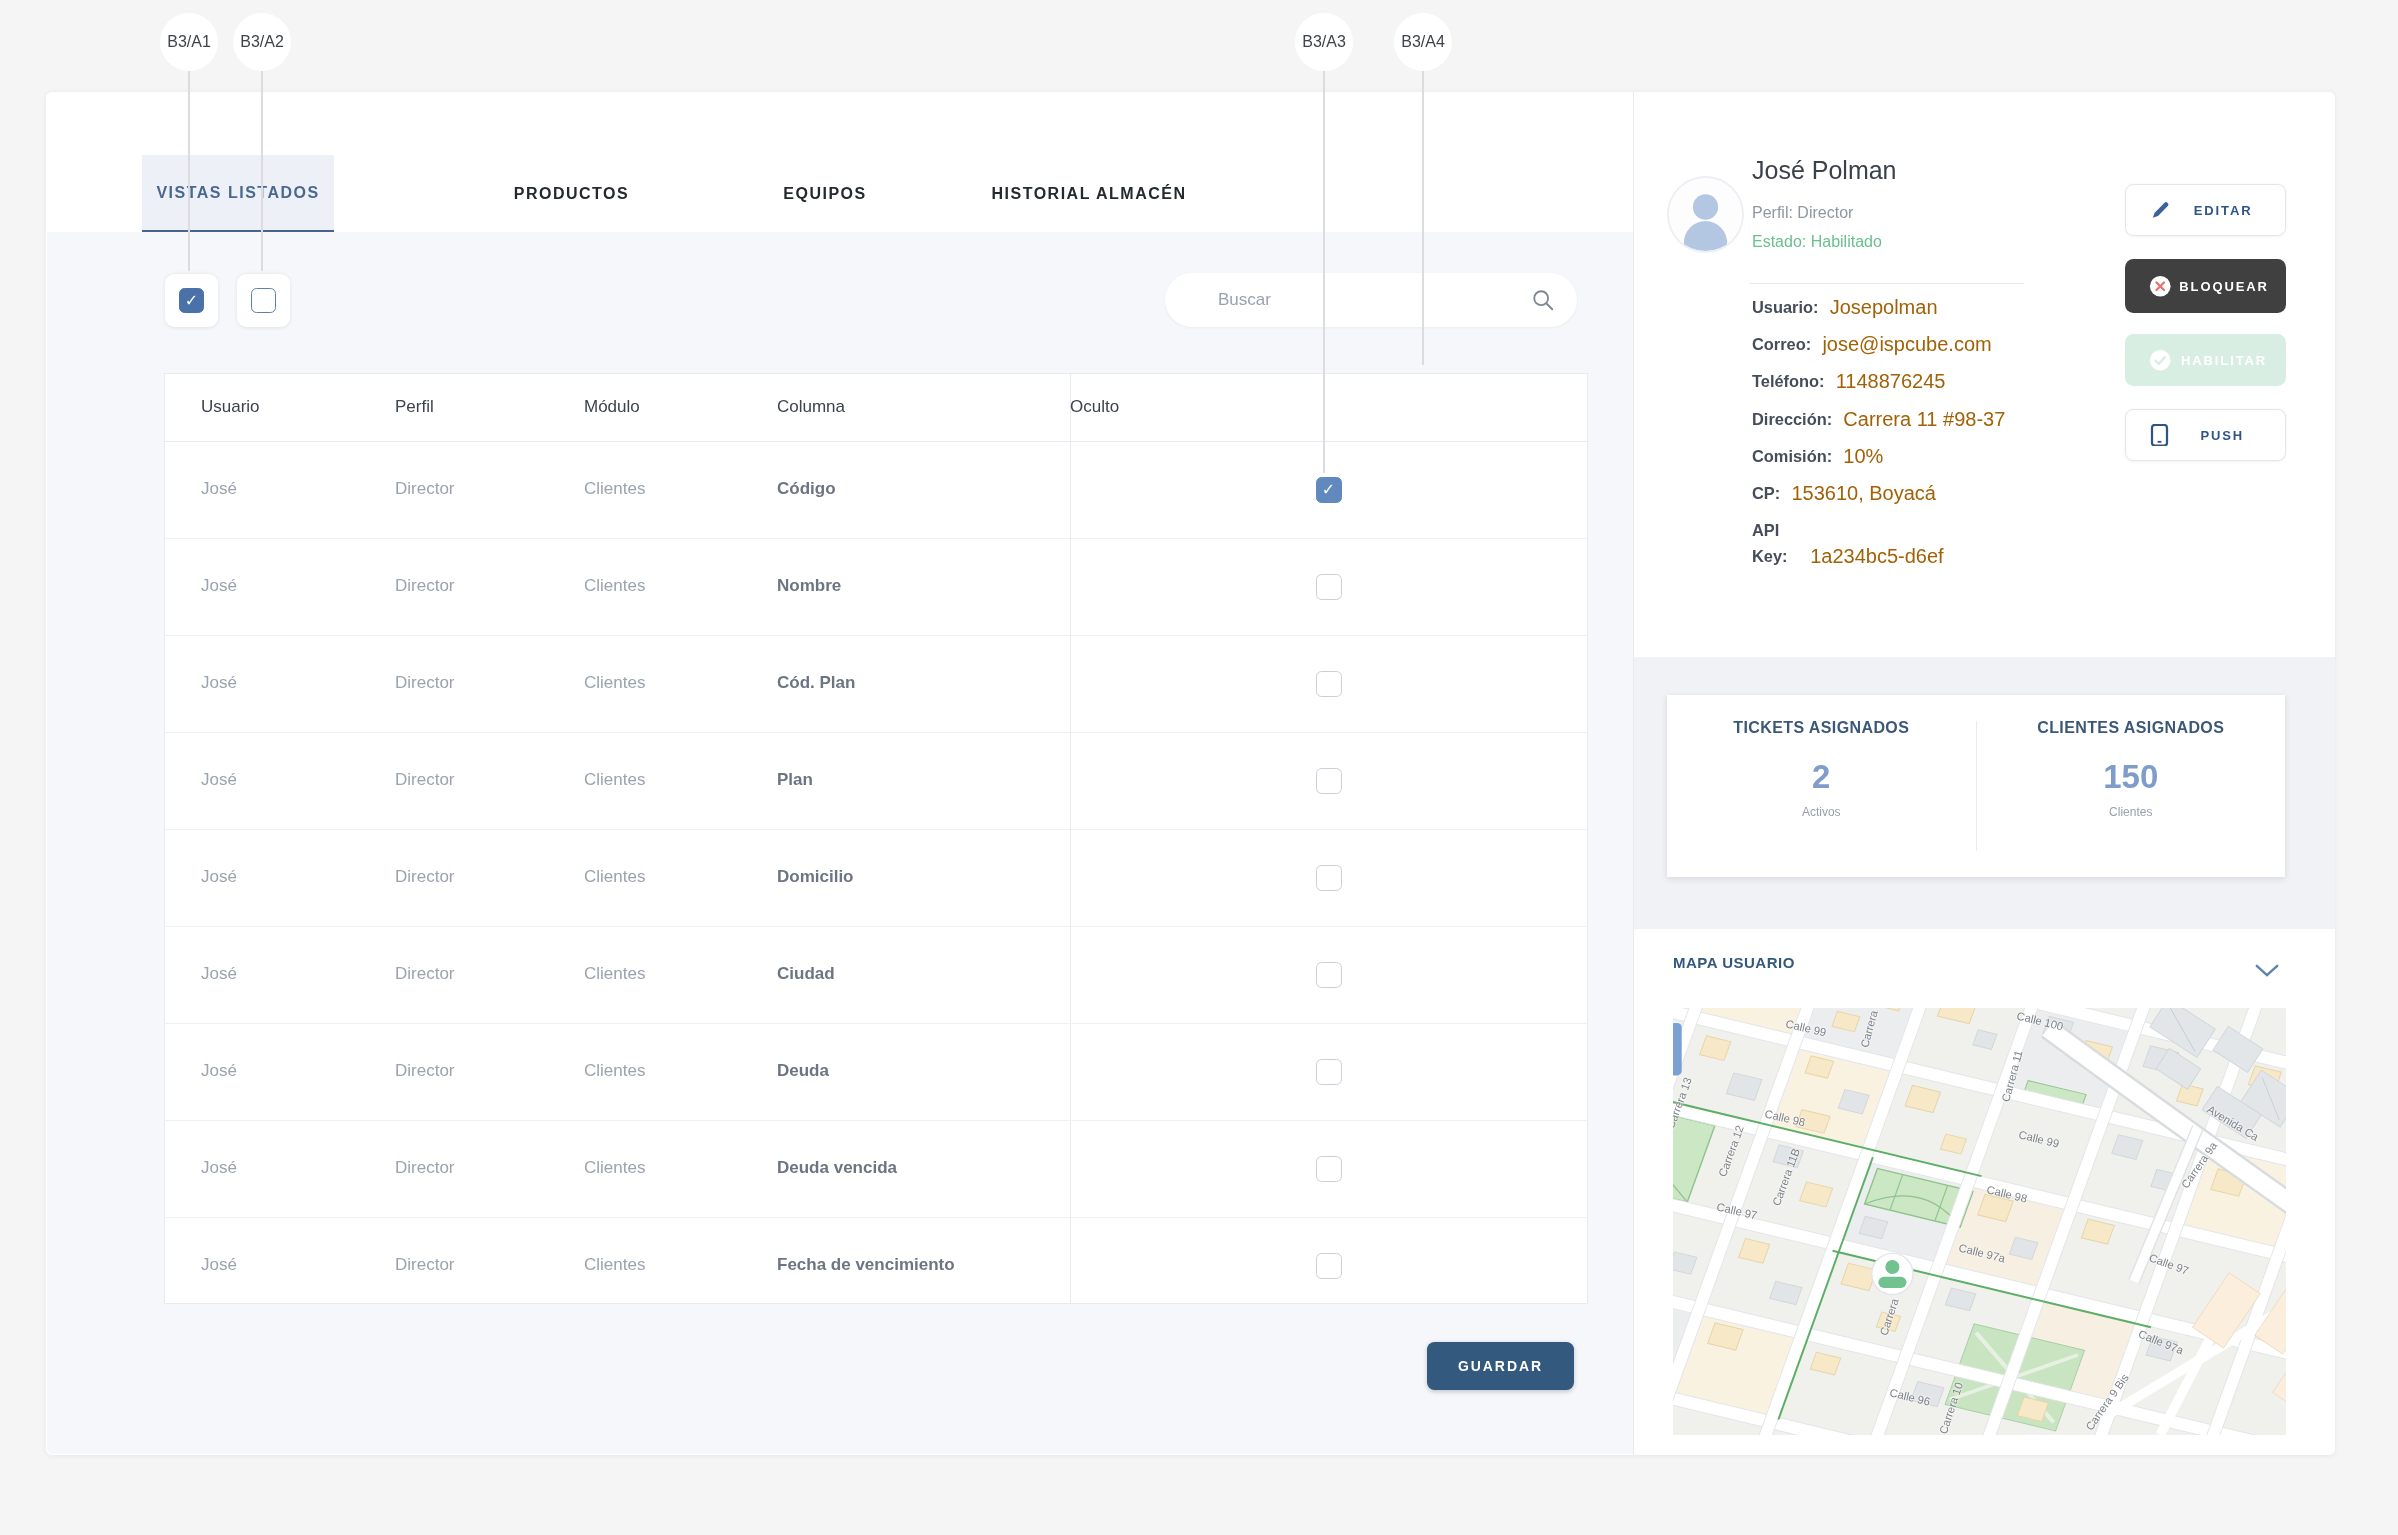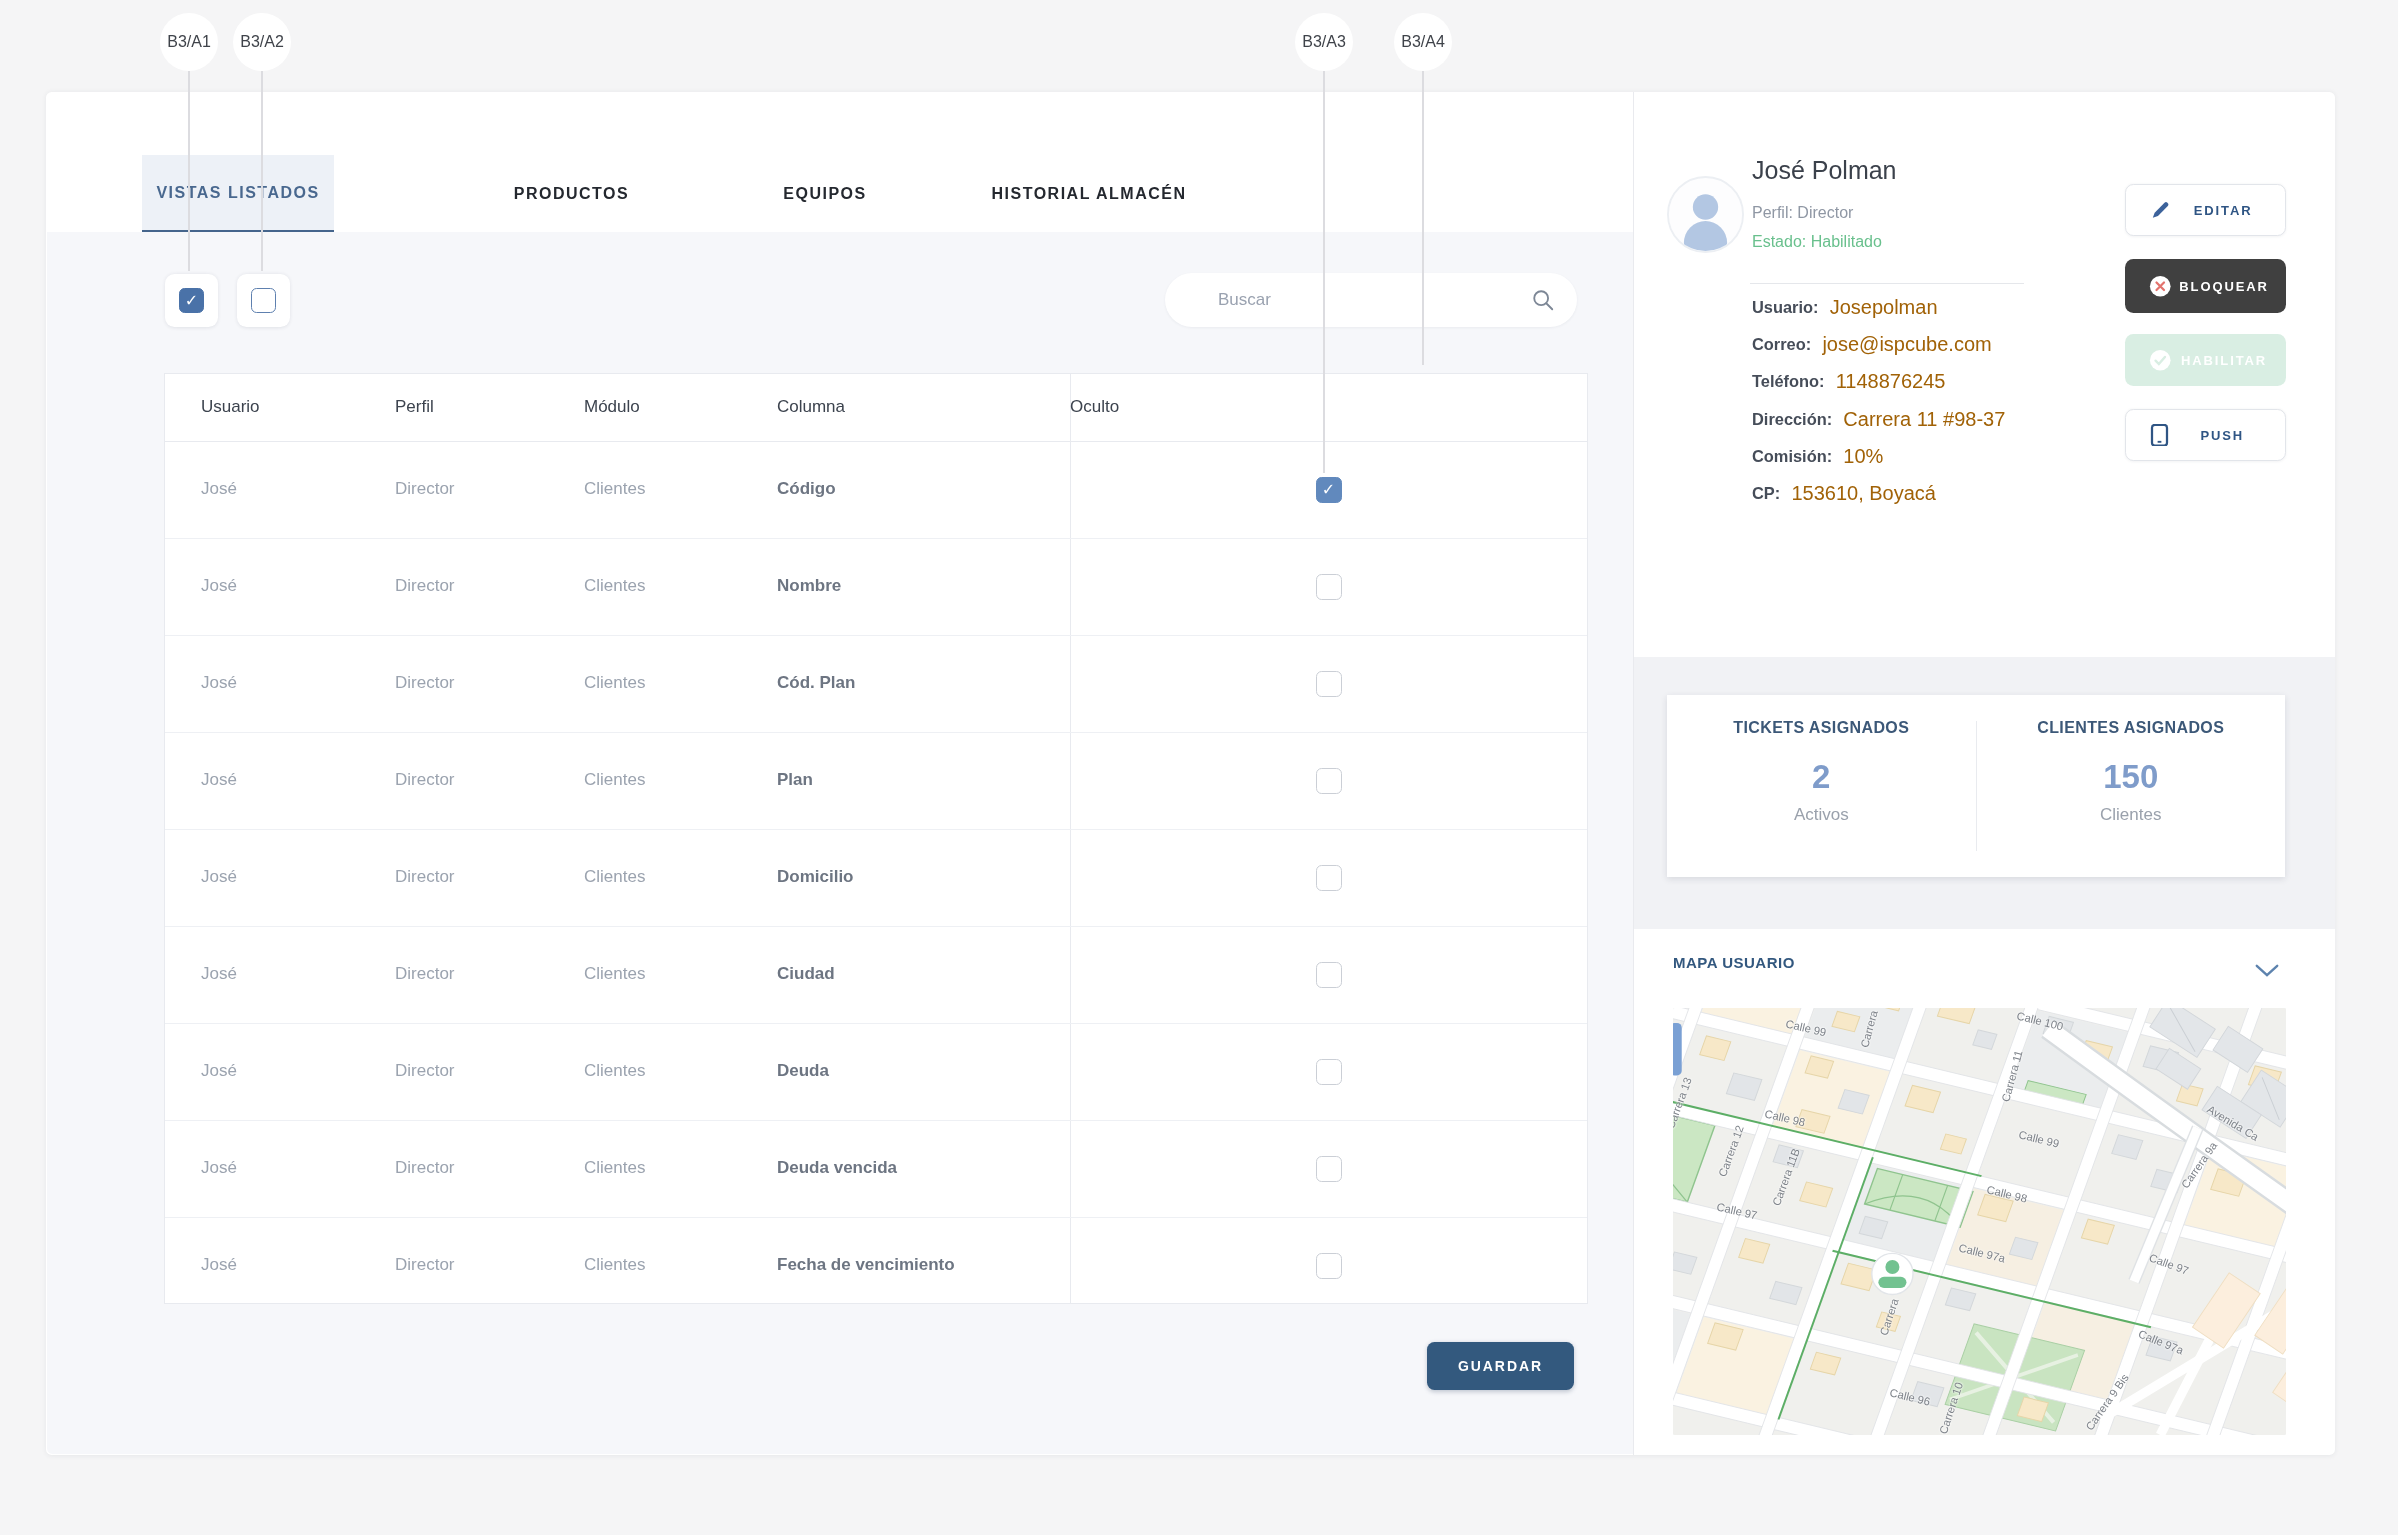--- a/index.html
+++ b/index.html
@@ -87,21 +87,21 @@
   .pbtn.danger{background:#404040;color:#fff}
   .pbtn.success-disabled{background:#d9eee3;color:#fff}
 
   
   .stats-card{left:1667px;top:695px;width:618px;height:182px;background:#fff;border-radius:0;
     box-shadow:0 1.9px 6.6px rgba(40,50,70,.13);display:flex}
   .stat{flex:1;text-align:center;padding-top:24px}
   .stat-divider{width:0.9px;background:#e9ebef;margin:26px 0}
   .stat-title{font-size:16px;font-weight:700;color:#3c5878;letter-spacing:0.4px}
   .stat-value{font-size:33px;font-weight:700;color:#7f9cca;margin-top:20.6px}
-  .stat-sub{font-size:17px;color:#9aa1ac;margin-top:9.4px}
+  .stat-sub{font-size:12px;color:#9aa1ac;margin-top:9.4px}
 
   
   .map-title{left:1673px;top:954px;font-size:15px;font-weight:700;color:#33587f;letter-spacing:0.5px}
   .map-chevron{left:2254px;top:963px;cursor:pointer}
   .map{left:1673px;top:1008px;width:613px;height:427px;overflow:hidden;border-radius:1.9px;background:#eef0f0}
   .map-svg{position:absolute;left:0;top:0;width:613px;height:427px}
   .mlabel{position:absolute;font-size:11.2px;color:#7d8289;white-space:nowrap;
     text-shadow:0 0 2.8px #fff,0 0 2.8px #fff;transform-origin:center}
 </style>
 </head>
@@ -288,20 +288,24 @@
     <span class="flabel">Dirección:</span>
     <span class="fvalue">Carrera 11 #98-37</span>
   </div>
   <div class="frow">
     <span class="flabel">Comisión:</span>
     <span class="fvalue">10%</span>
   </div>
   <div class="frow">
     <span class="flabel">CP:</span>
     <span class="fvalue">153610, Boyacá</span>
+  </div>
+  <div class="frow wrap">
+    <span class="flabel">API Key:</span>
+    <span class="fvalue">1a234bc5-d6ef</span>
   </div>
 </div>
 
 <div class="abs pbtn outline" style="top:184px;height:52px">
   <svg width="20.6" height="20.6" viewBox="0 0 22 22">
     <path d="M3 19 L5 13.5 L15.5 3 a2.2 2.2 0 0 1 3.1 0 l0.4 0.4 a2.2 2.2 0 0 1 0 3.1 L8.5 17 Z" fill="#3c629b"></path>
   </svg>
   <span class="lbl">EDITAR</span>
 </div>
 <div class="abs pbtn danger" style="top:259px;height:54px">

